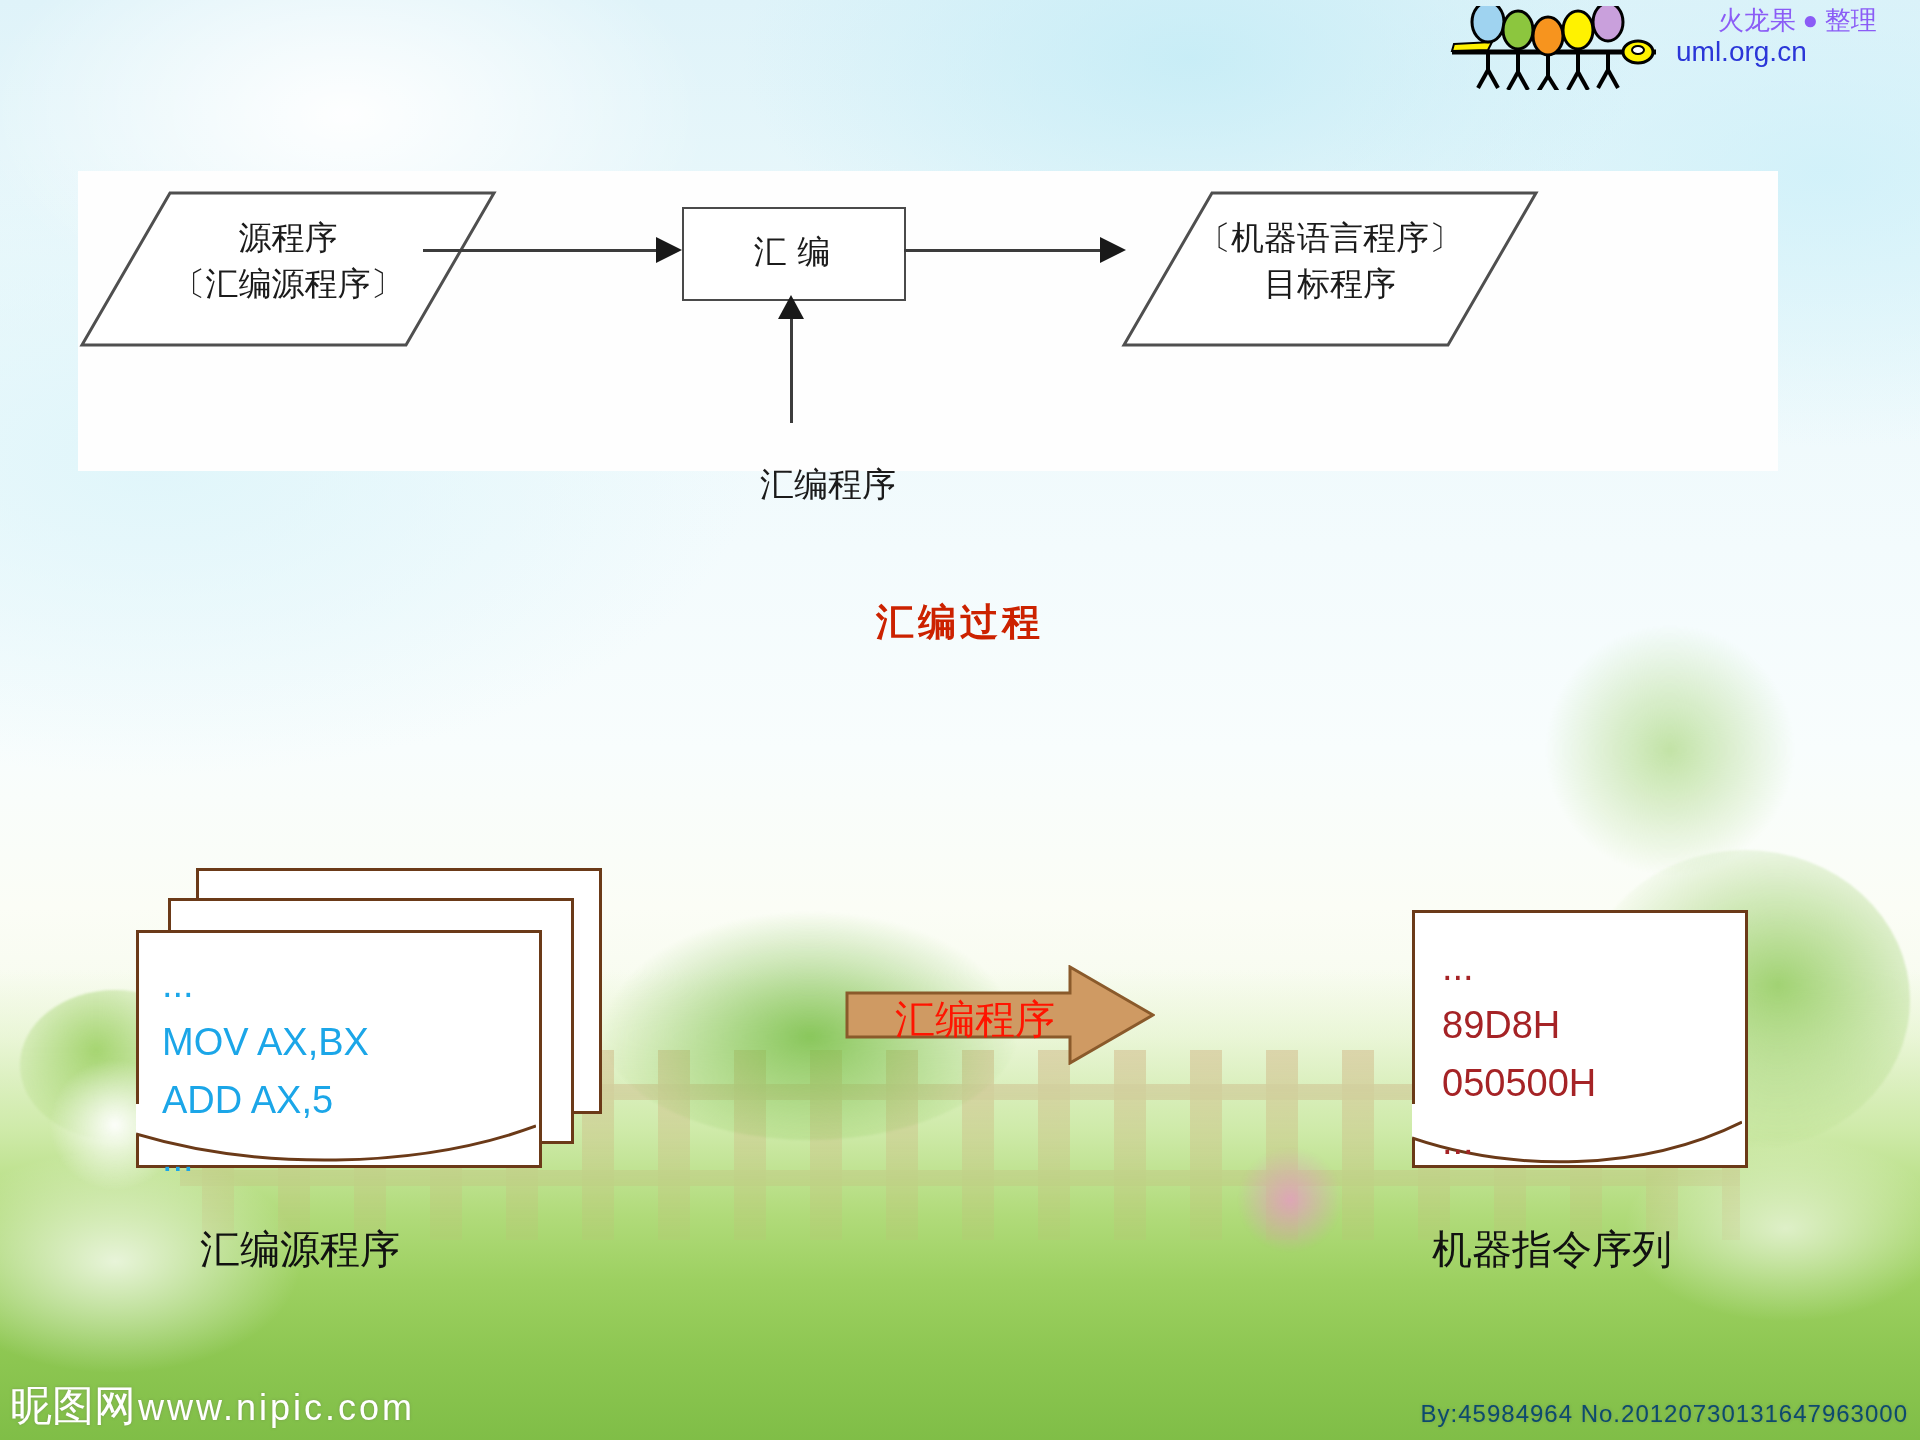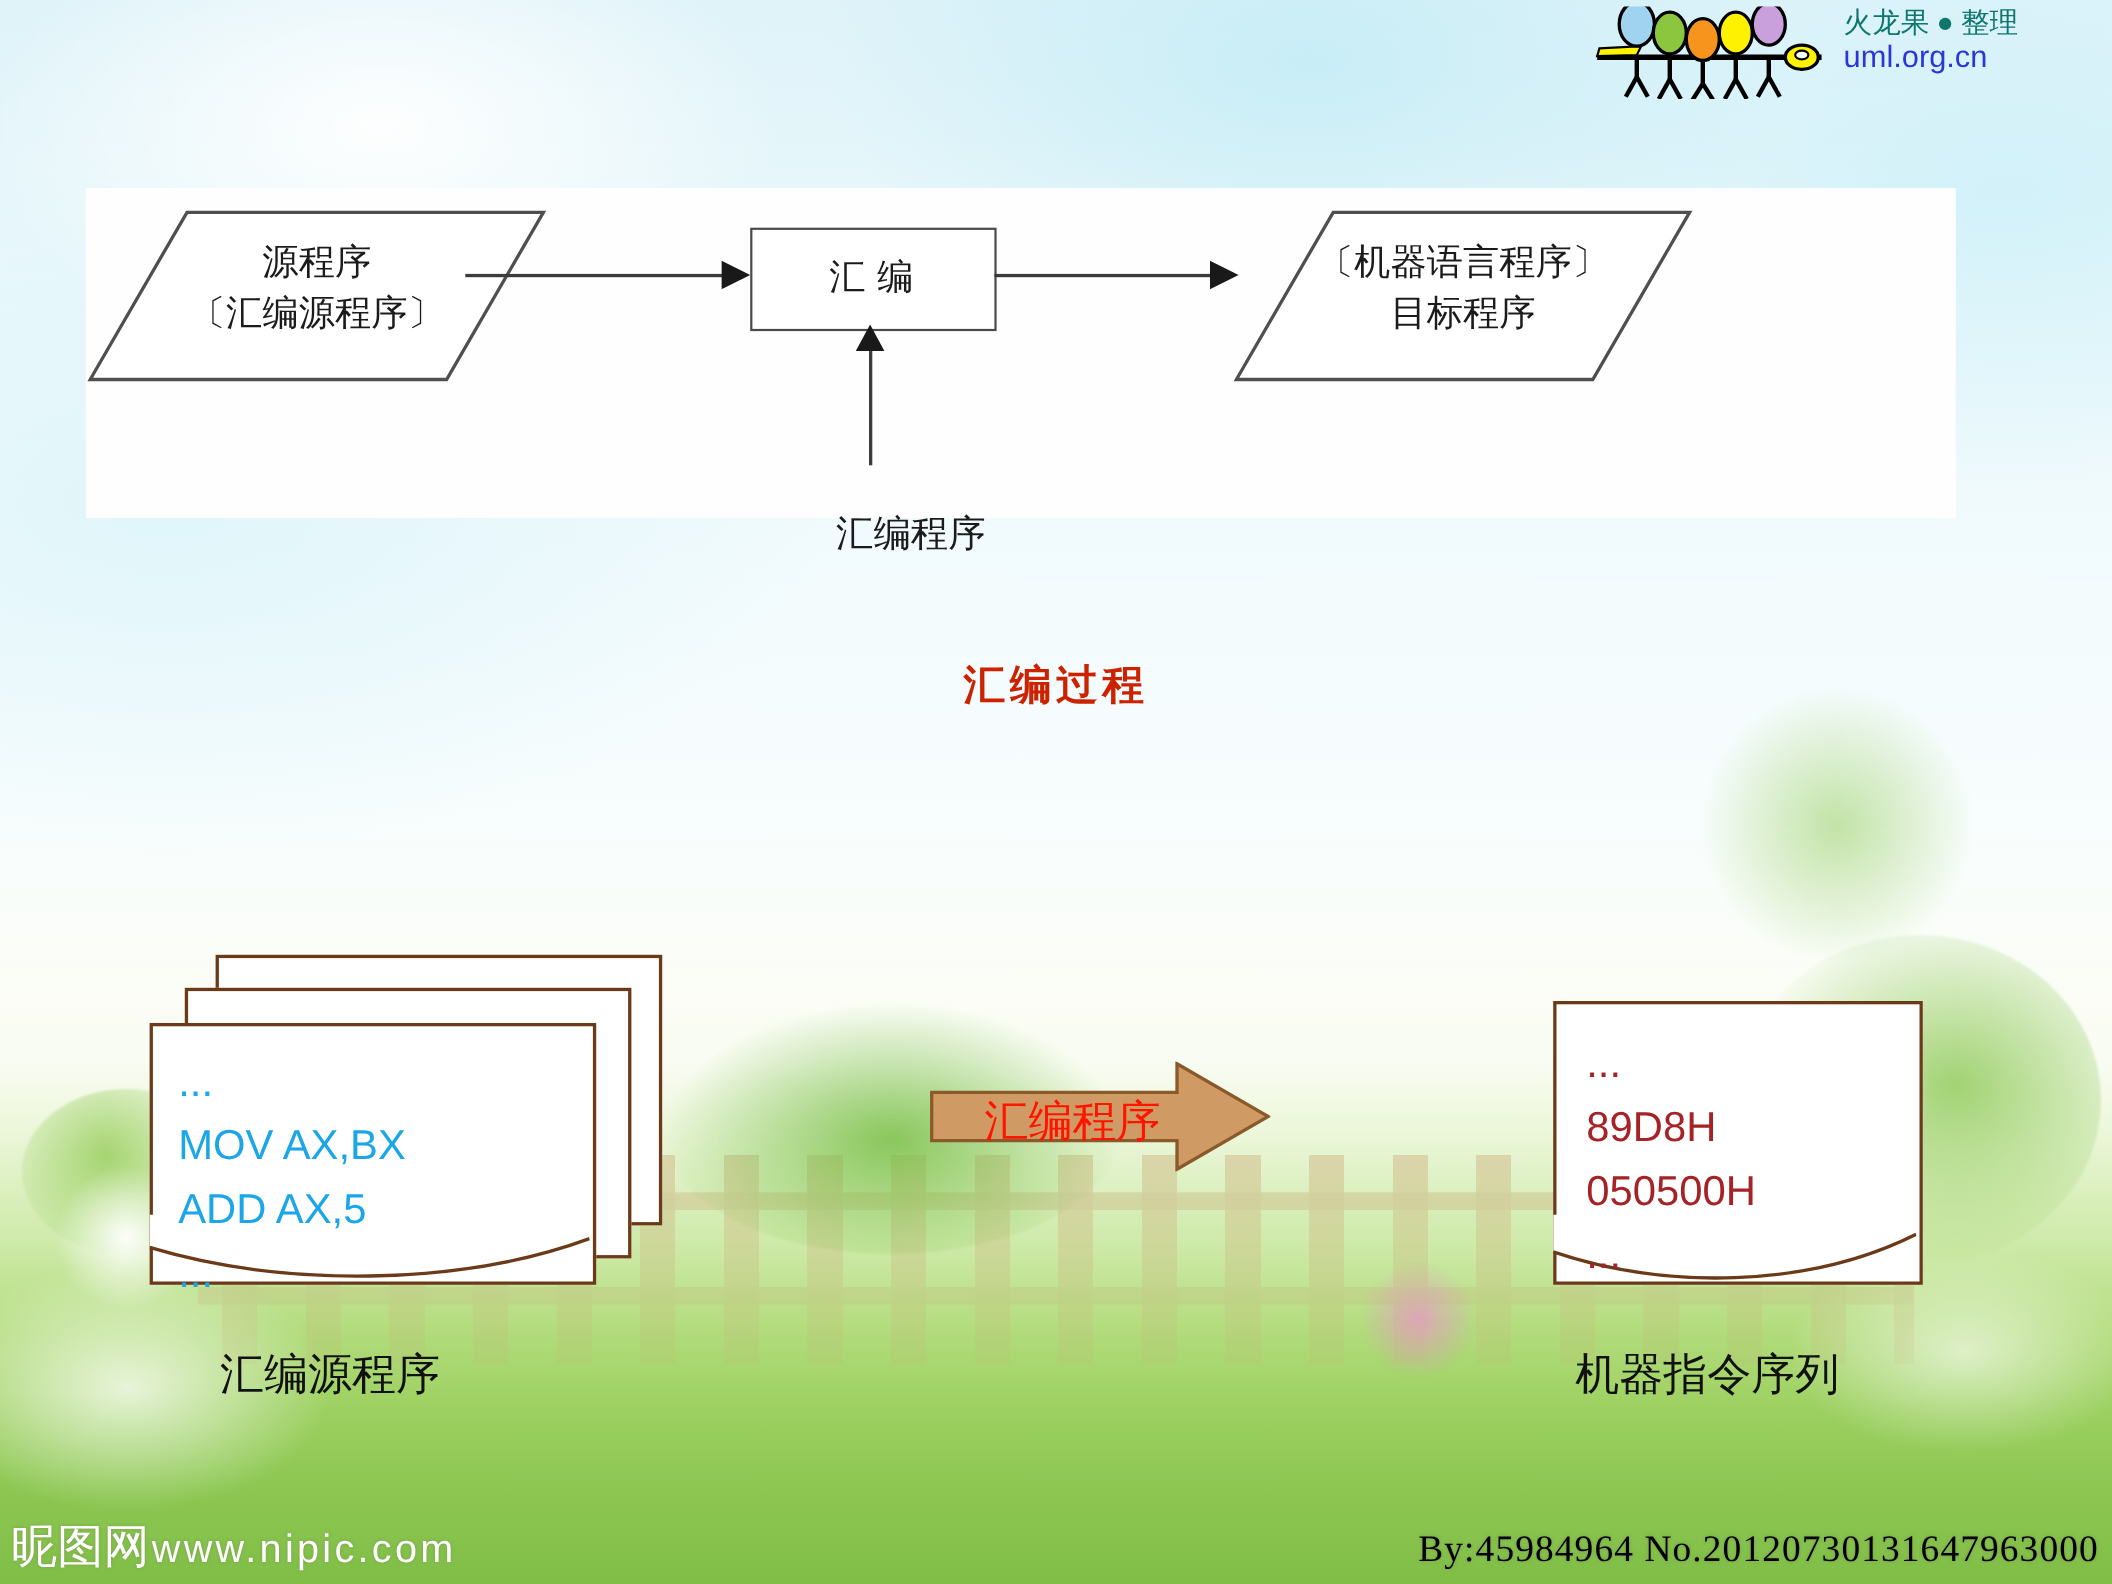--- a/index.html
+++ b/index.html
@@ -54,21 +54,21 @@
   #fence:before{top:34px}
   #fence:after{top:120px}
   
   .leafclump{position:absolute;border-radius:50%;filter:blur(1px);}
   
   #logo-area{position:absolute;right:14px;top:4px;width:700px;height:86px;}
   #brand-text{
     position:absolute;right:10px;top:2px;text-align:left;width:220px;
     font-family:"Liberation Serif","DejaVu Serif",serif;
   }
-  #brand-cn{font-size:26px;color:#0f766e;line-height:30px;white-space:nowrap;}
+  #brand-cn{font-size:26px;color:#8b5cf6;line-height:30px;white-space:nowrap;margin-left:42px;}
   #brand-url{font-size:28px;color:#2b36d8;line-height:32px;font-family:"Liberation Sans",sans-serif;}
   
   #diagram-panel{
     position:absolute;left:78px;top:171px;width:1700px;height:300px;
     background:#fefefe;
   }
   .para-shape{position:absolute;}
   .para-shape svg{display:block}
   .node-text{
     position:absolute;text-align:center;color:#1b1b1b;
@@ -114,23 +114,23 @@
     font-family:"DejaVu Sans","Liberation Sans",sans-serif;
   }
   
   #wm-left{
     position:absolute;left:10px;bottom:6px;display:flex;align-items:baseline;gap:2px;
     color:#ffffff;text-shadow:0 0 3px rgba(120,150,80,.85);
   }
   #wm-left .cn{font-size:42px;font-family:"DejaVu Sans","Liberation Sans",sans-serif;}
   #wm-left .url{font-size:36px;letter-spacing:3px;font-family:"Liberation Sans",sans-serif;}
   #wm-right{
-    position:absolute;right:12px;bottom:12px;color:#000000;font-size:34px;
+    position:absolute;right:12px;bottom:12px;color:#0c4a6e;font-size:24px;
     letter-spacing:1px;text-shadow:0 0 3px rgba(120,150,80,.9);
-    font-family:Liberation Serif, serif;white-space:nowrap;
+    font-family:Liberation Sans, sans-serif;white-space:nowrap;
   }
 </style>
 </head>
 <body>
 
 <div id="slide"></div>
 <div id="meadow"></div>
 <div id="fence"></div>
 
 <div class="leafclump" style="left:20px;bottom:300px;width:190px;height:150px;background:radial-gradient(circle at 40% 40%, rgba(150,205,90,.8), rgba(150,205,90,0) 70%);"></div>

